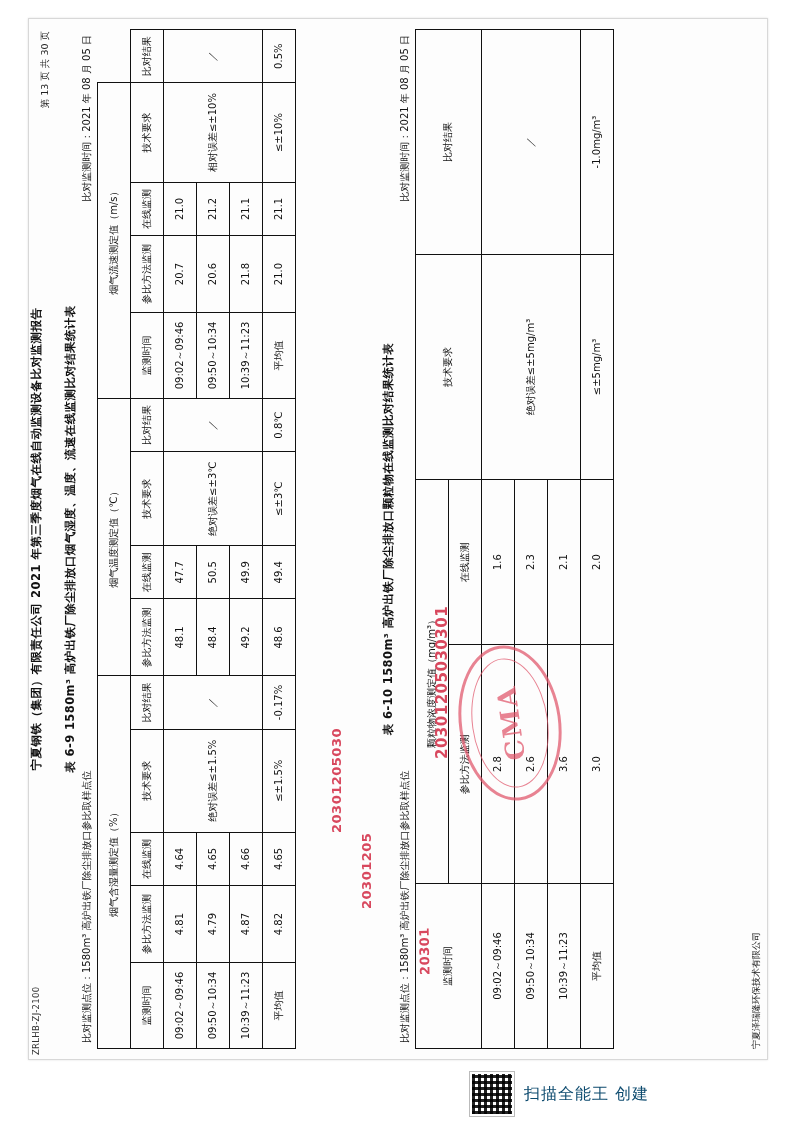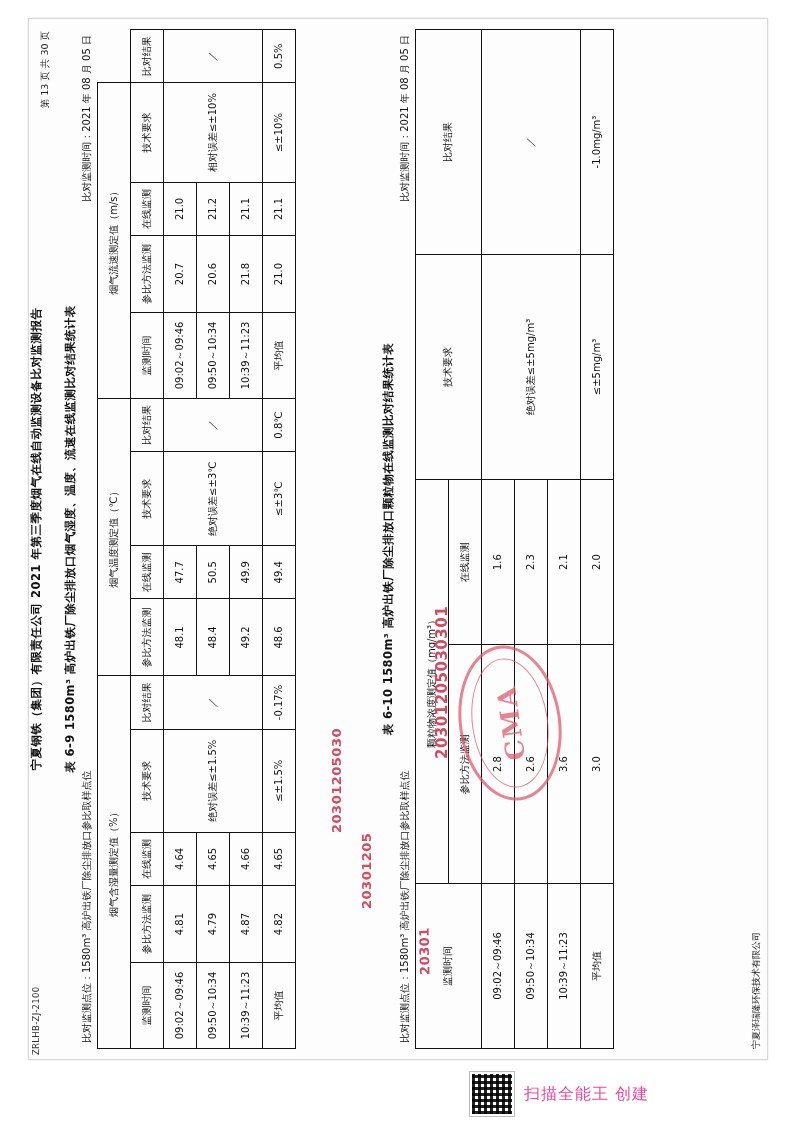--- a/index.html
+++ b/index.html
@@ -108,21 +108,21 @@
   }
   .qr{
     width:40px;height:40px;
     background:
       repeating-linear-gradient(90deg,#222 0 3px,#fff 3px 6px),
       repeating-linear-gradient(0deg,#222 0 3px,#fff 3px 6px);
     background-blend-mode:multiply;
     border:2px solid #fff;
     outline:1px solid #bbb;
   }
-  .wm-text{font-size:16px;color:#ec4899;letter-spacing:1px;}
+  .wm-text{font-size:16px;color:#0c4a6e;letter-spacing:1px;}
 </style>
 </head>
 <body>
 
 <div class="page">
   <div class="scan">
     <div class="rot">
 
       <div class="code-left">ZRLHB-ZJ-2100</div>
       <div class="foot-right">第 13 页  共 30 页</div>

